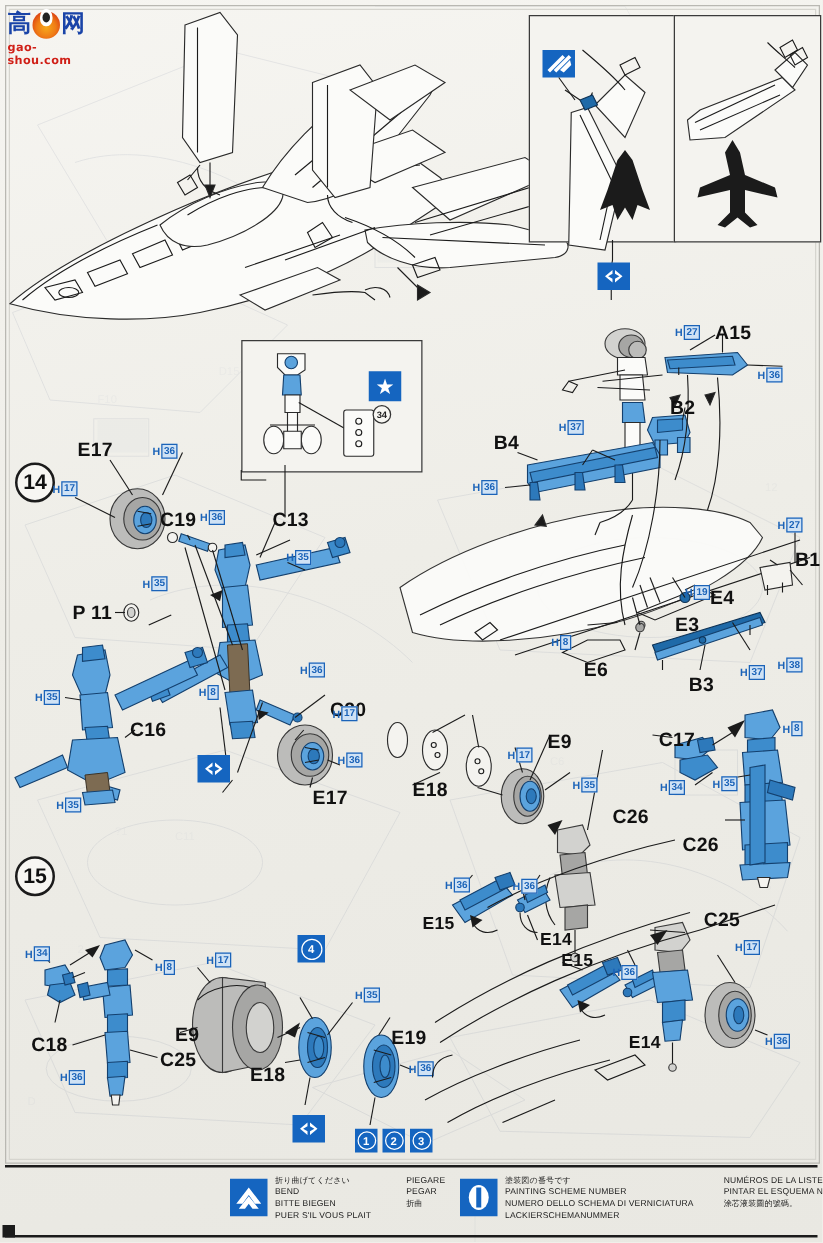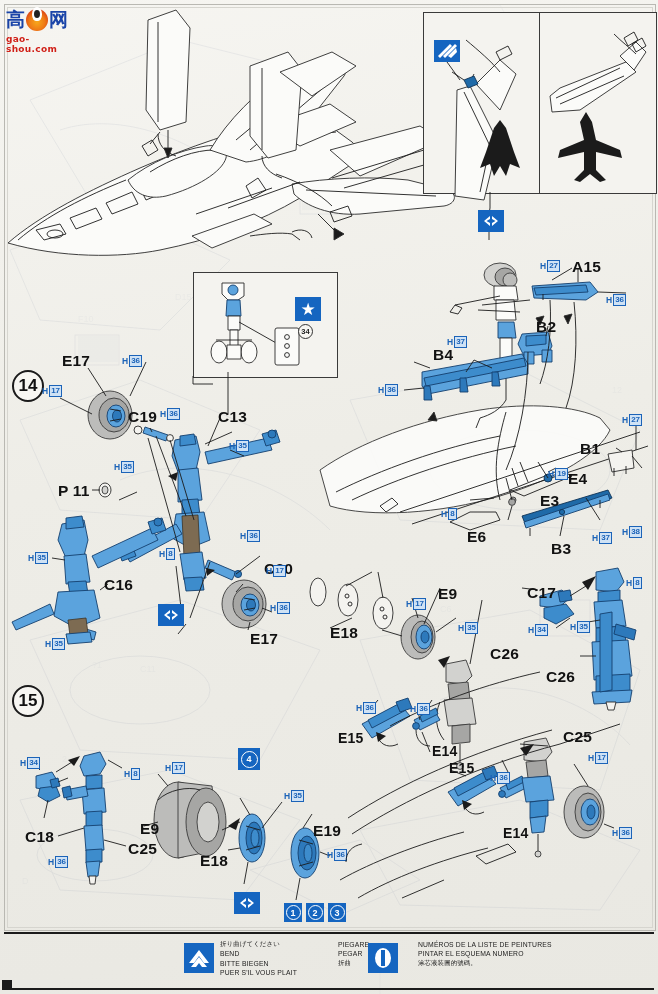--- a/index.html
+++ b/index.html
@@ -568,30 +568,30 @@
   <div class="plabel" style="left:572px;top:258px;">A15</div>
   <div class="htag" style="left:540px;top:260px;">
     <span class="h">H</span>
       <span class="n">27</span>
   </div>
   <div class="htag" style="left:606px;top:294px;">
     <span class="h">H</span>
       <span class="n">36</span>
   </div>
   <div class="plabel" style="left:536px;top:318px;">B2</div>
-  <div class="plabel" style="left:433px;top:346px;">B4</div>
+  <div class="plabel" style="left:395px;top:346px;">B4</div>
   <div class="htag" style="left:447px;top:336px;">
     <span class="h">H</span>
       <span class="n">37</span>
   </div>
   <div class="htag" style="left:378px;top:384px;">
     <span class="h">H</span>
       <span class="n">36</span>
   </div>
-  <div class="plabel" style="left:580px;top:440px;">B1</div>
+  <div class="plabel" style="left:636px;top:440px;">B1</div>
   <div class="htag" style="left:622px;top:414px;">
     <span class="h">H</span>
       <span class="n">27</span>
   </div>
   <div class="htag" style="left:622px;top:526px;">
     <span class="h">H</span>
       <span class="n">38</span>
   </div>
   <div class="plabel" style="left:568px;top:470px;">E4</div>
   <div class="htag" style="left:548px;top:468px;">
@@ -917,36 +917,42 @@
           <path d="M12 10 L20 20 L15 20 L12 16 L9 20 L4 20 Z" fill="#fff"></path>
         </svg>
       </div>
       <div class="lg-cols">
         <div class="lg-col">
           <span class="lg-line jp">折り曲げてください</span>
           <span class="lg-line">BEND</span>
           <span class="lg-line">BITTE BIEGEN</span>
           <span class="lg-line">PUER S'IL VOUS PLAIT</span>
         </div>
-        <div class="lg-col" style="margin-left:31px;">
+        <div class="lg-col" style="margin-left:18px;">
           <span class="lg-line">PIEGARE</span>
           <span class="lg-line">PEGAR</span>
           <span class="lg-line jp">折曲</span>
         </div>
       </div>
     </div>
 
     <div class="lgroup" style="left:364px;top:8px;">
       <div class="lg-icon">
         <svg width="24" height="22" viewBox="0 0 24 22">
           <ellipse cx="12" cy="11" rx="8" ry="10" fill="#fff"></ellipse>
           <rect x="10" y="3" width="4" height="16" fill="#1565c0"></rect>
         </svg>
       </div>
       <div class="lg-cols">
+        <div class="lg-col">
+          <span class="lg-line jp">塗装図の番号です</span>
+          <span class="lg-line">PAINTING SCHEME NUMBER</span>
+          <span class="lg-line">NUMERO DELLO SCHEMA DI VERNICIATURA</span>
+          <span class="lg-line">LACKIERSCHEMANUMMER</span>
+        </div>
         <div class="lg-col" style="margin-left:14px;">
           <span class="lg-line">NUMÉROS DE LA LISTE DE PEINTURES</span>
           <span class="lg-line">PINTAR EL ESQUEMA NUMERO</span>
           <span class="lg-line jp">涂芯液装圖的號碼。</span>
         </div>
       </div>
     </div>
   </div>
 
   <div style="position:absolute;left:2px;top:980px;width:10px;height:10px;background:#1b1b1b;"></div>

